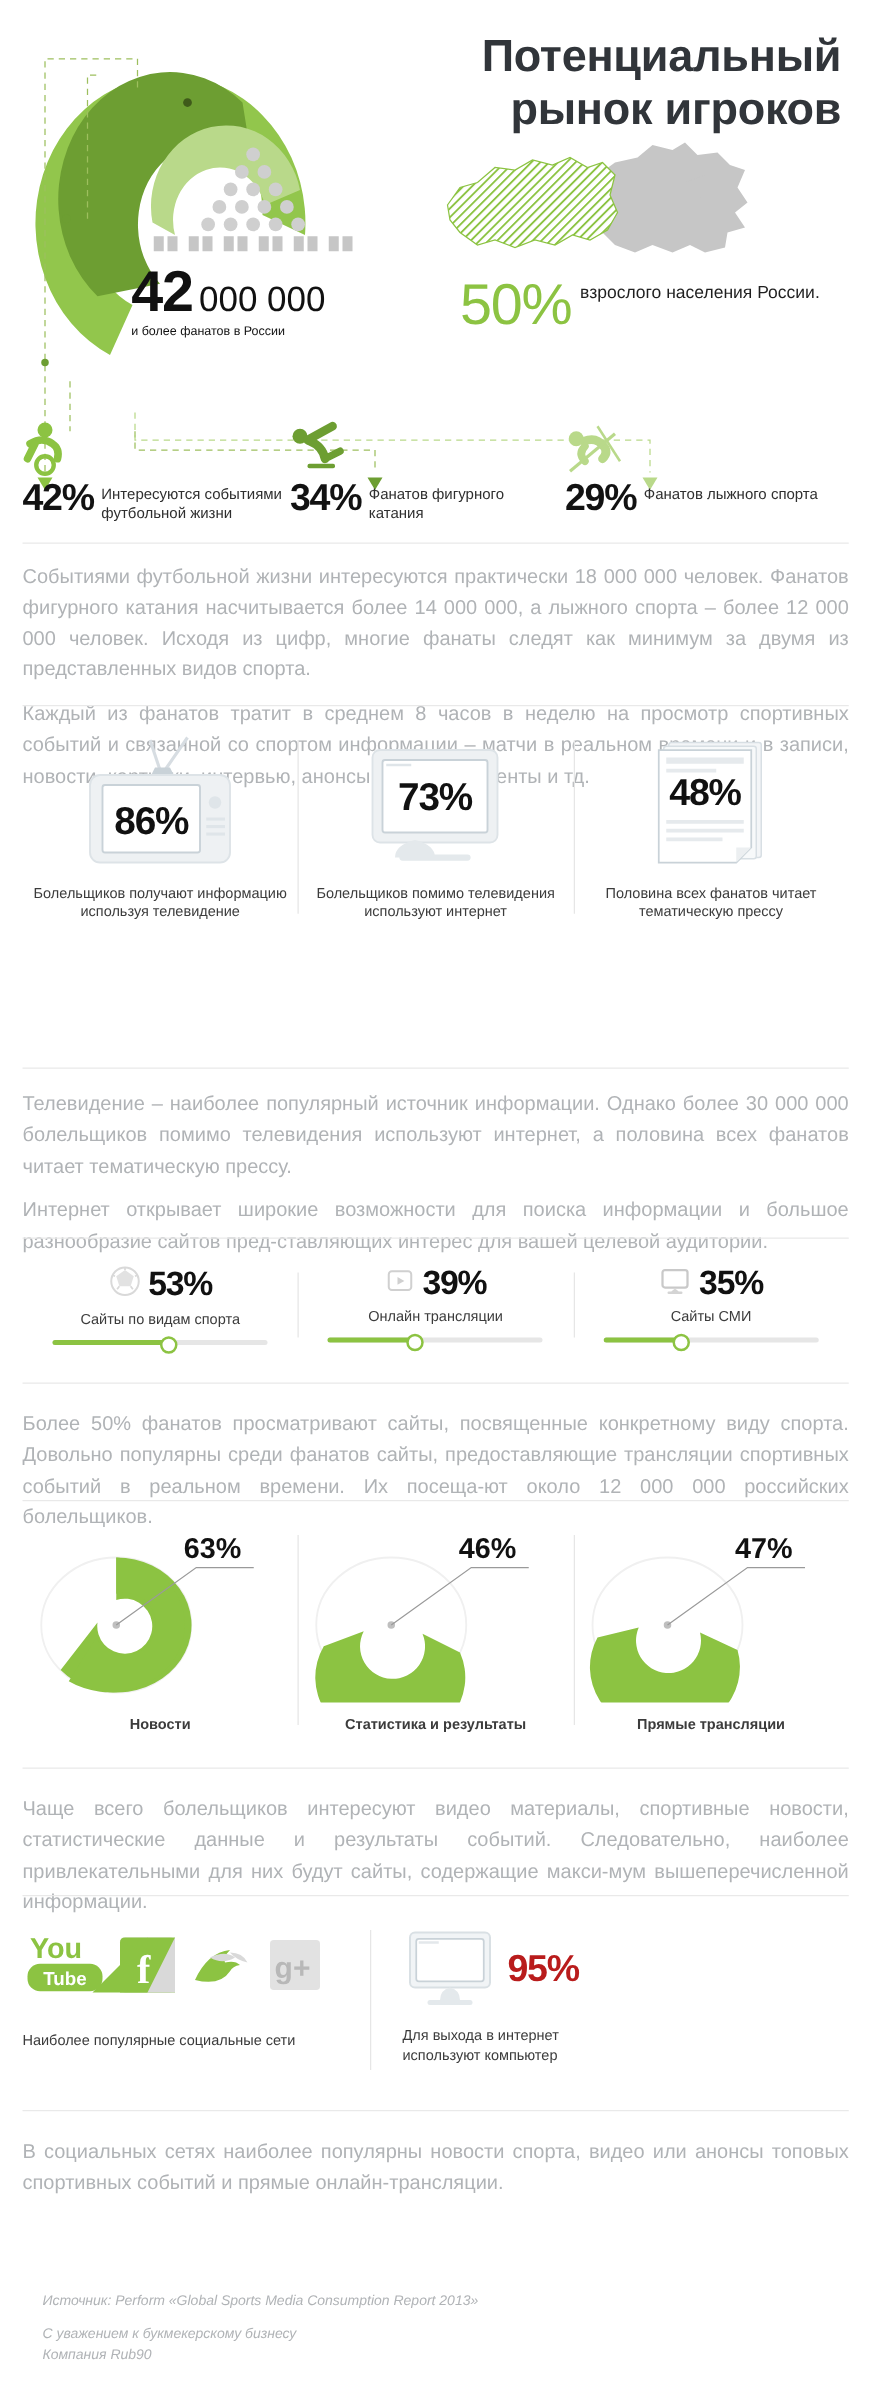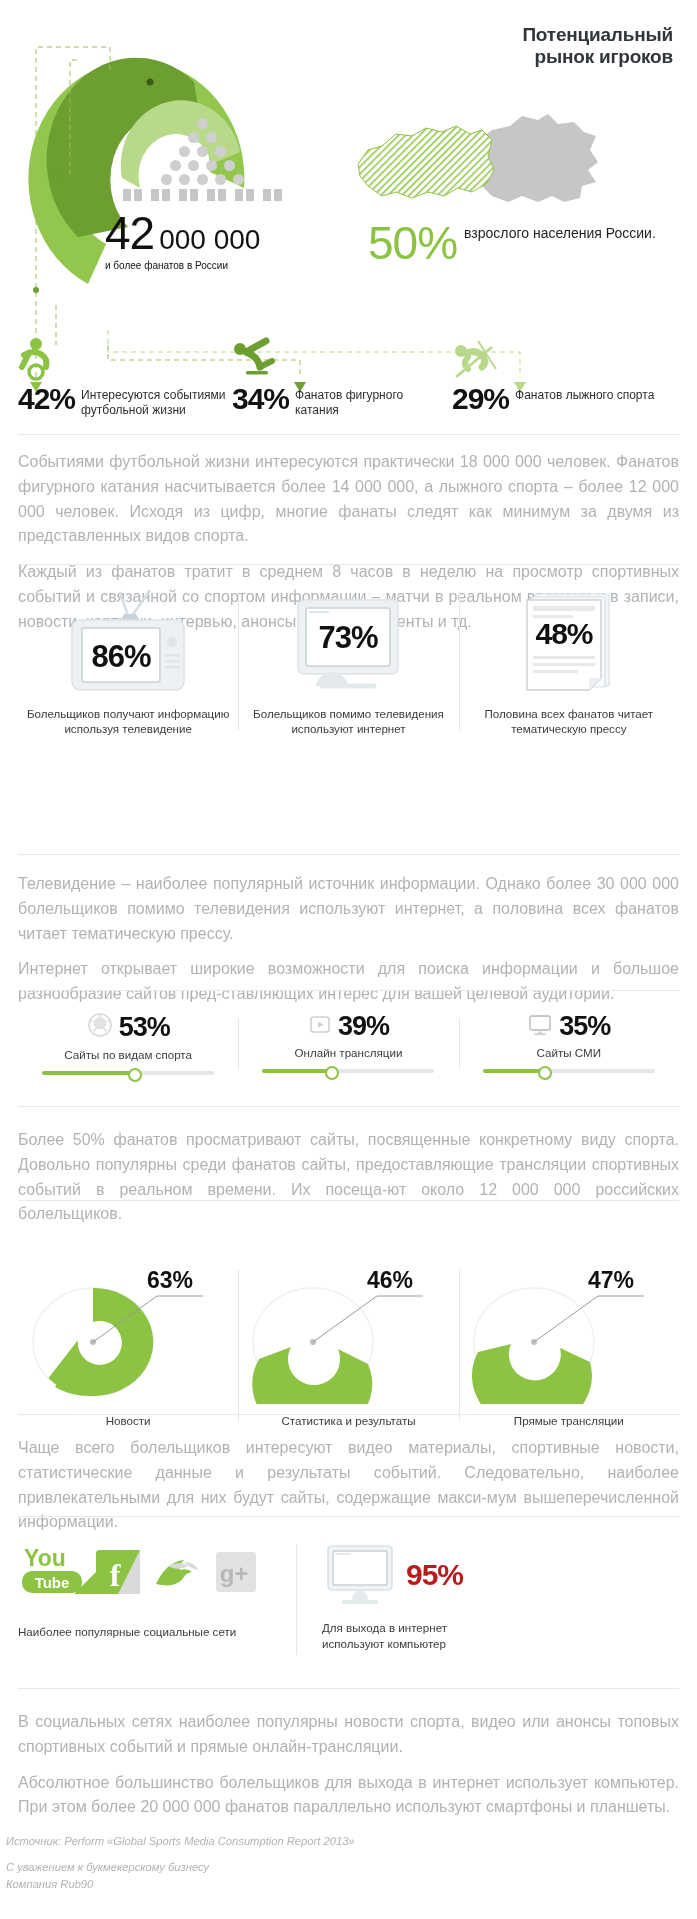--- a/index.html
+++ b/index.html
@@ -9,40 +9,40 @@
     color:#3b3b3b;
   }
   .page{width:697px;height:1919px;position:relative;background:#ffffff;}
 
   
   .header{position:relative;height:310px;}
   .title{
     position:absolute;right:24px;top:24px;text-align:right;width:420px;
     line-height:1.18;
   }
-  .title .l1,.title .l2{font-size:19px;font-weight:bold;color:#31353a;display:block;letter-spacing:-.2px;}
+  .title .l1,.title .l2{font-size:36px;font-weight:bold;color:#31353a;display:block;letter-spacing:-.2px;}
   .title .l3{font-size:21px;font-weight:normal;color:#4a4f55;display:block;margin-top:2px;}
 
   
   .arc-wrap{position:absolute;left:10px;top:18px;width:280px;height:290px;}
   .arc-wrap svg{display:block;}
 
   
   .people{position:absolute;left:112px;top:118px;width:180px;height:85px;}
   .dotrow{display:flex;justify-content:center;gap:7px;margin-bottom:3px;}
   .dot{width:11px;height:11px;border-radius:50%;background:#cfcfcf;}
   .figs{display:flex;gap:6px;justify-content:center;margin-top:2px;}
   .fig{width:22px;height:42px;position:relative;}
   .fig .head{width:11px;height:11px;border-radius:50%;background:#c6c6c6;margin:0 auto;}
   .fig .body{width:20px;height:18px;background:#c6c6c6;border-radius:7px 7px 2px 2px;margin:1px auto 0;}
   .fig .legs{display:flex;gap:3px;justify-content:center;margin-top:1px;}
   .fig .legs i{display:block;width:8px;height:12px;background:#c6c6c6;}
 
   .big42{position:absolute;left:105px;top:210px;width:260px;}
-  .big42 .num{font-size:46px;font-weight:400;color:#111;letter-spacing:-1px;line-height:1;display:inline-block;vertical-align:baseline;}
+  .big42 .num{font-size:46px;font-weight:700;color:#111;letter-spacing:-1px;line-height:1;display:inline-block;vertical-align:baseline;}
   .big42 .zeros{font-size:28px;font-weight:300;color:#111;letter-spacing:0px;margin-left:5px;display:inline-block;}
   .big42 .sub{font-size:10px;color:#111;margin-top:4px;display:block;}
 
   
   .mapbox{position:absolute;left:352px;top:110px;width:250px;height:115px;}
   .pct50{position:absolute;left:368px;top:222px;display:flex;align-items:flex-start;}
   .pct50 .v{font-size:46px;color:#8cc342;font-weight:300;line-height:.95;letter-spacing:-1px;}
   .pct50 .t{font-size:14px;color:#1f1f1f;line-height:1.18;margin-left:7px;margin-top:3px;}
 
   
@@ -76,29 +76,29 @@
   .slcol{flex:1;display:flex;flex-direction:column;align-items:center;position:relative;}
   .slhead{display:flex;align-items:center;gap:6px;}
   .slval{font-size:27px;font-weight:bold;color:#111;letter-spacing:-1px;line-height:1;}
   .sllab{font-size:11.6px;color:#3c3c3c;margin-top:6px;}
   .track{margin-top:10px;height:4px;width:172px;background:#e6e6e6;border-radius:2px;position:relative;}
   .fill{position:absolute;left:0;top:0;height:4px;background:#8cc342;border-radius:2px;}
   .knob{position:absolute;top:-3px;width:10px;height:10px;border-radius:50%;background:#fff;border:2.5px solid #8cc342;}
 
   
   .donutrow{position:absolute;left:18px;width:661px;display:flex;}
-  .dcol{flex:1;display:flex;flex-direction:column;align-items:center;position:relative;margin-top:42px;}
-  .dlab{font-size:11.6px;color:#3c3c3c;margin-top:6px;}
+  .dcol{flex:1;display:flex;flex-direction:column;align-items:center;position:relative;}
+  .dlab{font-size:11.6px;color:#3c3c3c;margin-top:6px;font-weight:bold;}
 
   
   .socialrow{position:absolute;left:18px;width:661px;display:flex;align-items:flex-start;}
   .scol{position:relative;}
   .soclab{font-size:11.6px;color:#3c3c3c;margin-top:10px;line-height:1.35;}
 
-  .footer{position:absolute;left:6px;width:661px;}
+  .footer{position:absolute;left:34px;width:661px;}
   .footer .src{font-size:11.2px;color:#b0b3b6;font-style:italic;margin:0 0 12px 0;}
   .footer .sig{font-size:11.2px;color:#b0b3b6;font-style:italic;margin:0;line-height:1.5;}
 </style>
 </head>
 <body>
 
 <div class="page">
 
   <div class="header">
 
@@ -513,21 +513,20 @@
         <span class="devpct">95%</span>
       </div>
       <div class="soclab">Для выхода в интернет используют компьютер</div>
     </div>
 
   </div>
 
   <div class="rule" style="top:1688px;"></div>
   <div class="txt" style="top:1710px;">
     <p>В социальных сетях наиболее популярны новости спорта, видео или анонсы топовых спортивных событий и прямые онлайн-трансляции.</p>
-    <p>Абсолютное большинство болельщиков для выхода в интернет использует компьютер. При этом более 20 000 000 фанатов параллельно используют смартфоны и планшеты.</p>
   </div>
 
   <div class="footer" style="top:1835px;position:absolute;">
     <p class="src">Источник: Perform «Global Sports Media Consumption Report 2013»</p>
     <p class="sig">С уважением к букмекерскому бизнесу</p>
     <p class="sig">Компания Rub90</p>
   </div>
 
 </div>
 

